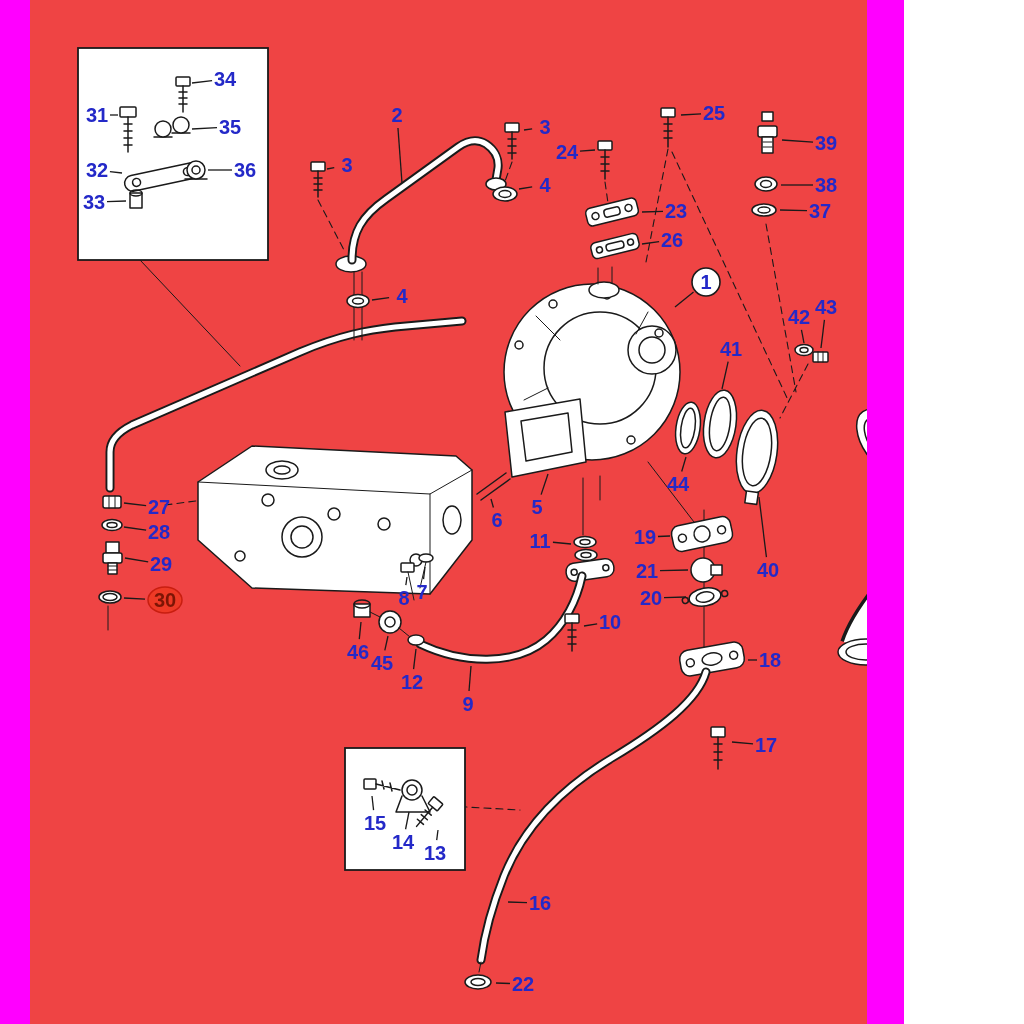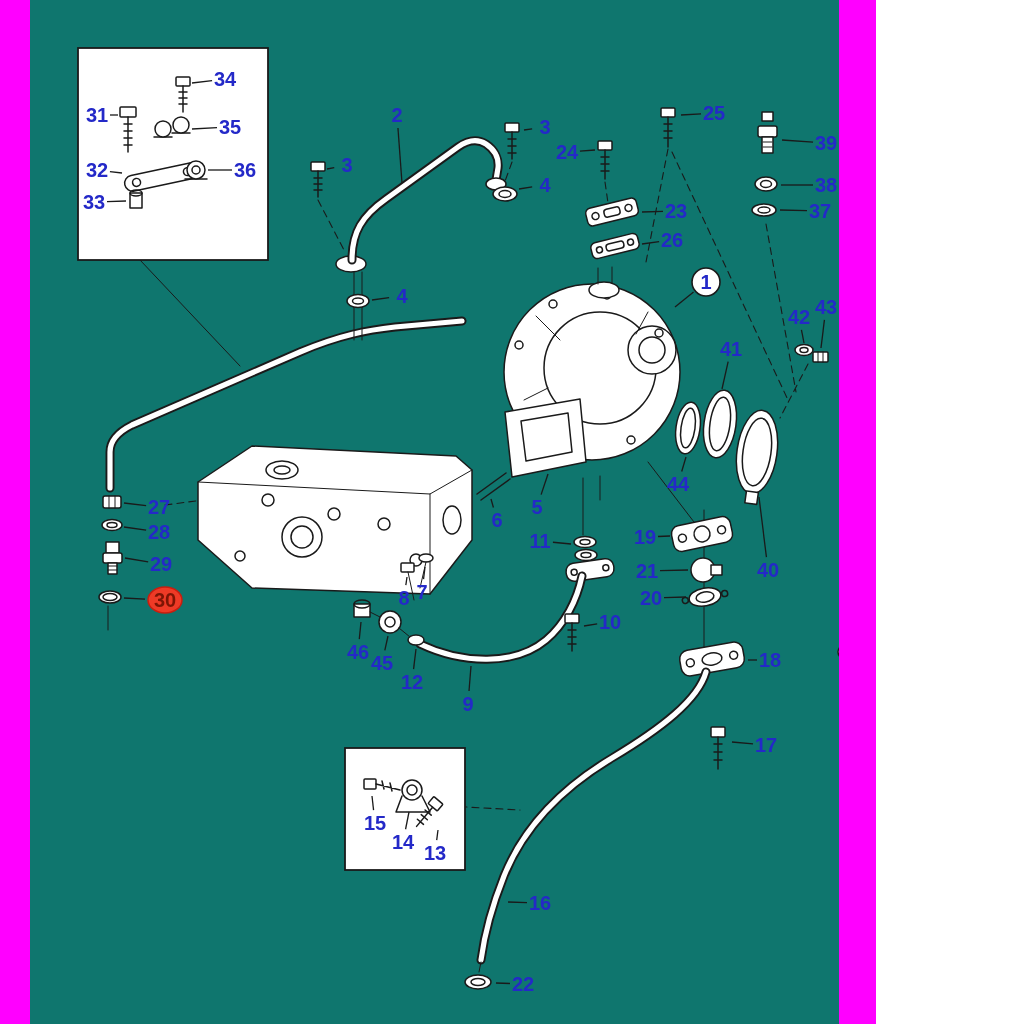--- a/index.html
+++ b/index.html
@@ -1,17 +1,17 @@
 <!DOCTYPE html>
 <html><head>
 <meta charset="utf-8">
 <style>
   html,body{margin:0;padding:0;background:#ffffff;}
-  #stage{position:relative;width:876px;height:1024px;background:#0f766e;overflow:hidden;
-         font-family:"Liberation Sans",sans-serif;}
+  #stage{position:relative;width:876px;height:1024px;background:#ef4444;overflow:hidden;
+         font-family:"Liberation Sans",sans-serif;padding-left:28px;}
   .border-bar{position:absolute;top:0;height:100%;z-index:5;}
   #left-bar{left:0;width:30px;}
   #right-bar{right:0;width:37px;}
   svg.art{position:absolute;left:0;top:0;z-index:1;}
   
   .ln{fill:none;stroke:#1a1a1a;stroke-width:1.5;stroke-linecap:round;stroke-linejoin:round;}
   .thin{stroke-width:1;}
   .dash{stroke-dasharray:7 5;stroke-width:1.1;}
   .wfill{fill:#ffffff;}
   .po{stroke:#1a1a1a;fill:none;stroke-width:9;stroke-linecap:round;stroke-linejoin:round;}

